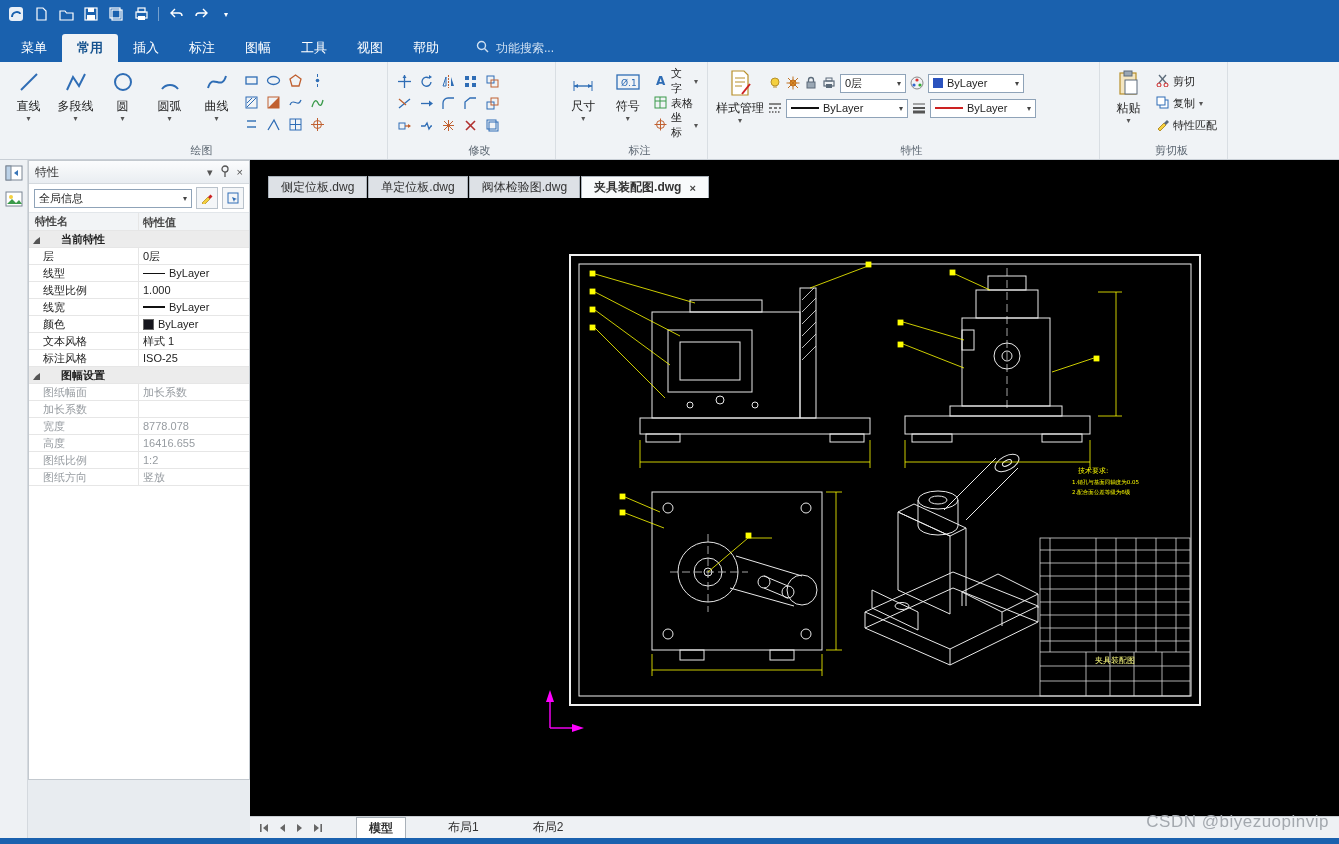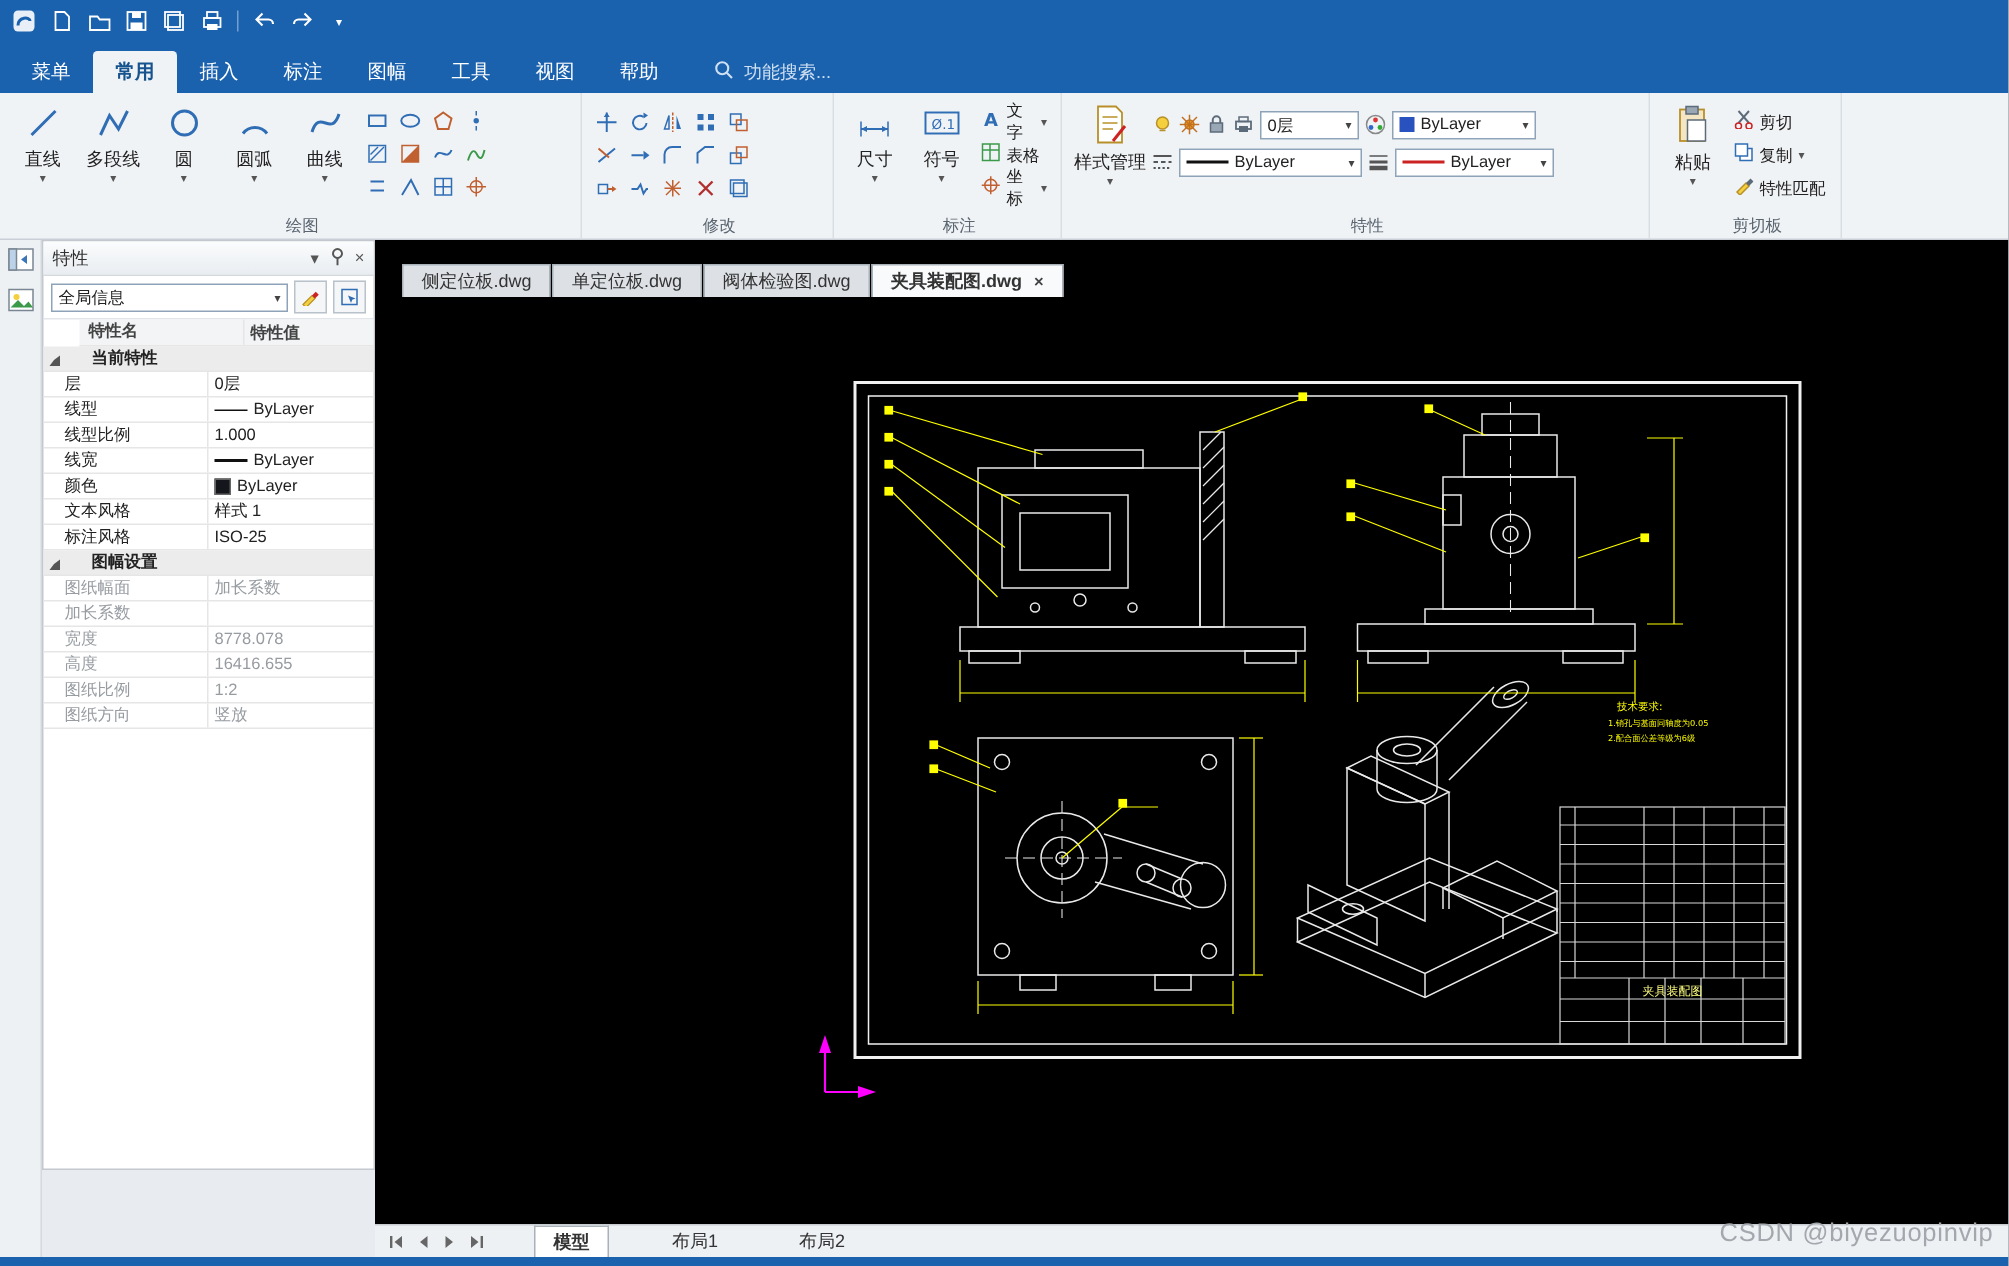--- a/index.html
+++ b/index.html
@@ -47,21 +47,21 @@
   .props{position:absolute;left:28px;top:0;width:222px;height:620px;background:#fff;border:1px solid #c3c9cf;box-sizing:border-box;}
   .props-header{height:22px;display:flex;align-items:center;background:linear-gradient(#fbfcfd,#e9edf1);border-bottom:1px solid #d4d9de;font-size:12px;color:#333;padding:0 6px;}
   .props-header .hicons{margin-left:auto;display:flex;gap:7px;align-items:center;color:#555;font-size:11px;}
   .props-scope{height:28px;display:flex;align-items:center;gap:4px;padding:0 5px;border-bottom:1px solid #e2e6ea;}
   .props-scope .combo{flex:1;}
   .tbtn{width:20px;height:20px;border:1px solid #b9c2cb;background:#f4f6f8;display:flex;align-items:center;justify-content:center;}
   .ptable{font-size:11px;color:#222;}
   .prow{display:flex;height:16px;line-height:16px;border-bottom:1px solid #e6e6e6;}
   .prow .c1{width:110px;padding-left:14px;border-right:1px solid #e6e6e6;box-sizing:border-box;overflow:hidden;white-space:nowrap;}
   .prow .c2{flex:1;padding-left:4px;display:flex;align-items:center;overflow:hidden;white-space:nowrap;}
-  .prow.head{background:#f2f4f6;font-weight:bold;color:#444;height:17px;margin-left:24px;}
+  .prow.head{background:#f2f4f6;font-weight:bold;color:#444;height:17px;}
   .prow.head .c1{padding-left:6px;}
   .prow.group{background:#ececec;font-weight:bold;}
   .prow.group .c1{border-right:none;width:100%;padding-left:32px;position:relative;}
   .tri{position:absolute;left:4px;top:6px;width:0;height:0;border-top:3px solid transparent;border-left:3px solid transparent;border-bottom:4px solid #555;border-right:4px solid #555;}
   .prow.dim .c1,.prow.dim .c2{color:#979ca1;}
   .ltline{width:22px;border-top:1px solid #111;margin-right:4px;}
   .lwline{width:22px;border-top:2px solid #111;margin-right:4px;}
   .csw{width:9px;height:9px;background:#15151c;border:1px solid #666;margin-right:4px;}
 
   

